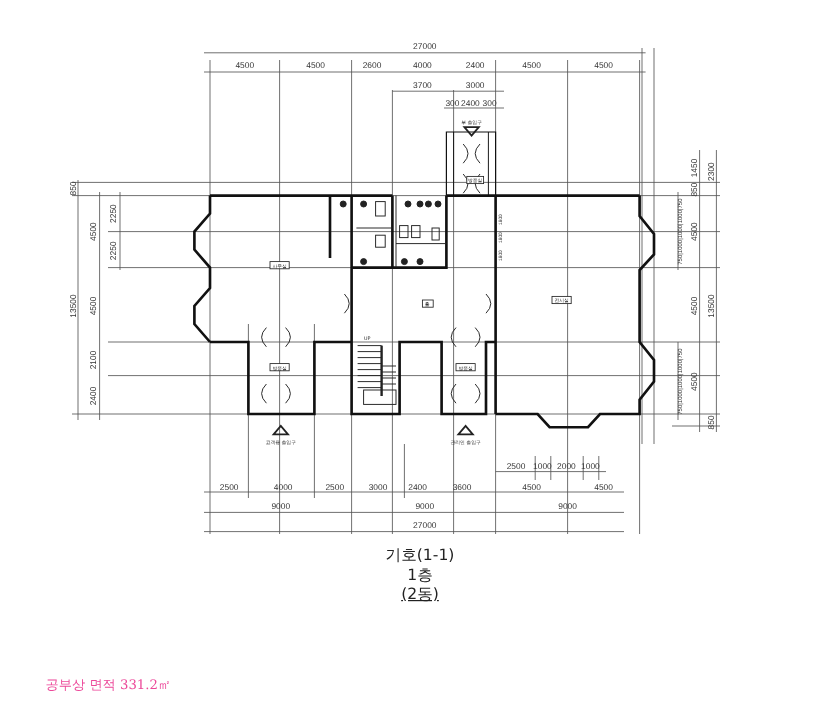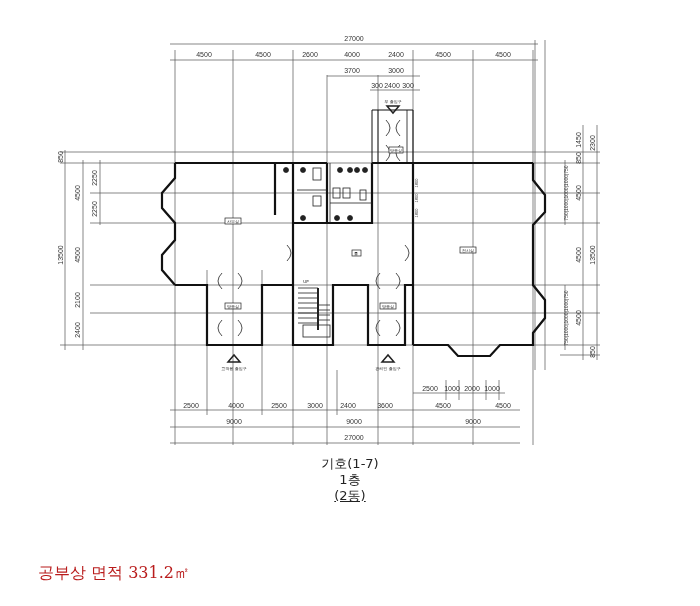--- a/index.html
+++ b/index.html
@@ -1,21 +1,21 @@
 <!DOCTYPE html>
 <html><head>
 <meta charset="utf-8">
 <style>
   html, body { margin:0; padding:0; background:#ffffff; }
   body { width:700px; height:606px; position:relative; overflow:hidden; font-family:"DejaVu Sans", sans-serif; }
   #plan { position:absolute; left:0; top:0; width:700px; height:606px; }
   .dim { font-family:"Liberation Sans", sans-serif; font-size:7px; fill:#333; }
   .dimv { font-family:"Liberation Sans", sans-serif; font-size:7px; fill:#333; }
   .caption { position:absolute; left:0; width:700px; text-align:center; font-family:"DejaVu Sans", sans-serif; font-size:13px; color:#222; line-height:15px; }
-  .area { position:absolute; left:38px; top:563px; font-family:"DejaVu Serif", serif; font-size:16px; color:#b91c1c; }
+  .area { position:absolute; left:38px; top:563px; font-family:"DejaVu Serif", serif; font-size:11px; color:#ec4899; }
 </style>
 </head>
 <body>
 
 <svg id="plan" viewBox="0 0 700 606" xmlns="http://www.w3.org/2000/svg">
   <g stroke="#555" stroke-width="0.7" fill="none">
 
     <line x1="175" y1="50" x2="175" y2="445"></line>
     <line x1="233" y1="50" x2="233" y2="445"></line>
     <line x1="293" y1="50" x2="293" y2="445"></line>
@@ -210,17 +210,17 @@
     <text transform="translate(581,255) rotate(-90)">4500</text>
     <text transform="translate(581,318) rotate(-90)">4500</text>
     <text transform="translate(568,193) rotate(-90)" font-size="5">750|1000|1000|1000|750</text>
     <text transform="translate(568,318) rotate(-90)" font-size="5">750|1000|1000|1000|750</text>
     <text transform="translate(418,183) rotate(-90)" font-size="4">1800</text>
     <text transform="translate(418,198) rotate(-90)" font-size="4">1800</text>
     <text transform="translate(418,213) rotate(-90)" font-size="4">1800</text>
   </g>
 </svg>
 
-<div class="caption" style="top:456px;">기호(1-7)</div>
+<div class="caption" style="top:456px;">기호(1-1)</div>
 <div class="caption" style="top:472px;">1층</div>
 <div class="caption" style="top:488px;text-decoration:underline;">(2동)</div>
 
 <div class="area">공부상 면적 331.2㎡</div>
 
 </body></html>

